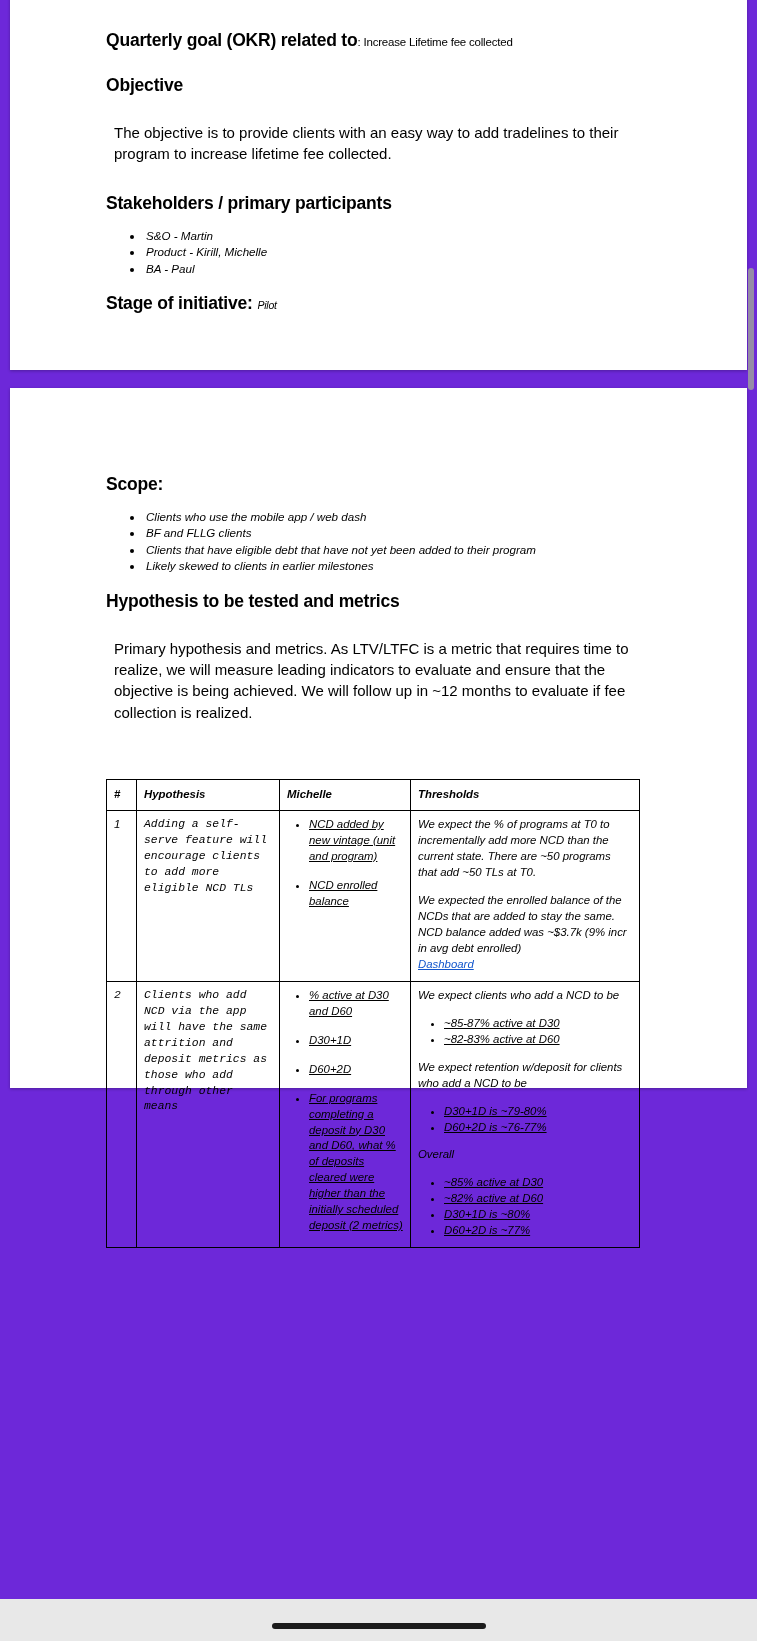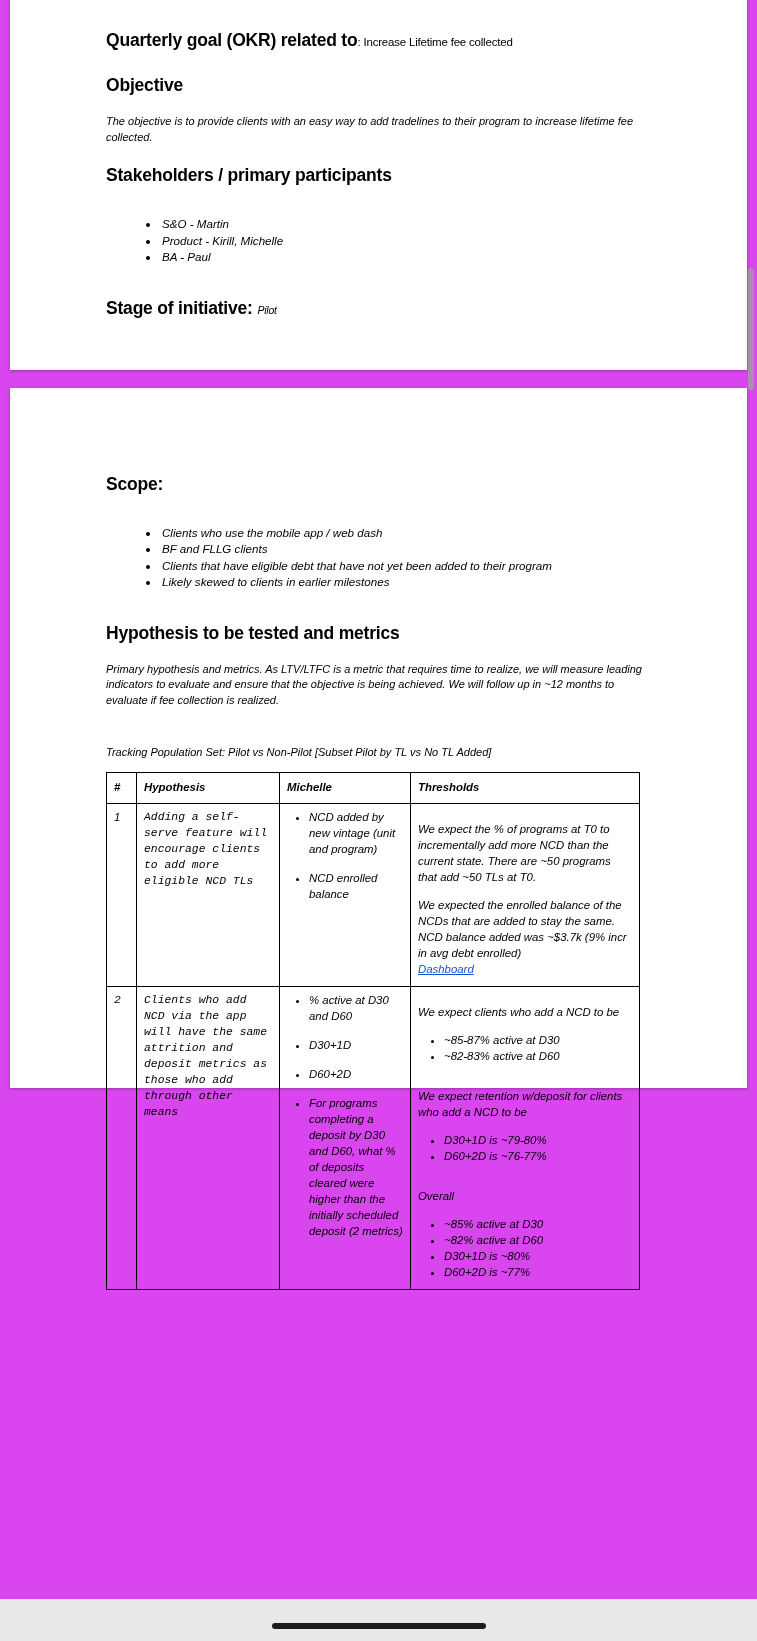--- a/index.html
+++ b/index.html
@@ -3,21 +3,21 @@
 <meta charset="utf-8">
 <style>
   * { box-sizing: border-box; }
   html, body { margin:0; padding:0; }
   body {
     width: 757px;
     background: #e8e8e8;
     font-family: "Liberation Sans", sans-serif;
     -webkit-font-smoothing: antialiased;
   }
-  .viewer { position: relative; width: 757px; min-height: 1641px; background: #d946ef; overflow: hidden; }
+  .viewer { position: relative; width: 757px; min-height: 1641px; background: #6d28d9; overflow: hidden; }
 
   
   .page {
     position: relative;
     background: #ffffff;
     margin: 0 10px;
     box-shadow: 0 1px 3px rgba(0,0,0,0.28);
   }
   .page-1 { height: 620px; margin-top: -250px; padding-top: 250px; }
   .page-gap { height: 18px; }
@@ -28,28 +28,27 @@
   h2.sec {
     font-size: 17.5px;
     font-weight: bold;
     margin: 0;
     letter-spacing: -0.2px;
     font-family: "Liberation Sans", sans-serif;
   }
   .sec-inline { font-size: 11.5px; font-weight: normal; }
   .sec-inline-i { font-size: 10.5px; font-weight: normal; font-style: italic; }
   p.body {
-    font-size: 11px;
-    font-style: italic;
+    font-size: 15px;
     line-height: 1.42;
-    margin: 0;
+    margin: 8px;
     color: #000;
   }
   ul.bul {
-    margin: 16px; padding: 0 0 0 38px;
+    margin: 0; padding: 0 0 0 38px;
     list-style: disc;
   }
   ul.bul li {
     font-size: 11.6px;
     font-style: italic;
     line-height: 1.42;
     margin: 0;
     padding-left: 2px;
   }
   .sp12 { height: 12px; }
@@ -81,25 +80,25 @@
   }
   .col-num { width: 30px; }
   .col-hyp { width: 143px; }
   .col-met { width: 131px; }
   .col-thr { width: 229px; }
   td.numcell { padding-left: 8px; font-style: italic; }
   .cell-pad-top { padding-top: 28px; font-family: Liberation Mono, monospace; }
   .hyp ul {
     margin: 0; padding-left: 22px; list-style: disc;
   }
-  .hyp ul li { margin-bottom: 13px; }
+  .hyp ul li { margin-bottom: 13px; text-decoration: underline; }
   .hyp ul li:last-child { margin-bottom: 0; }
   .hyp ul.tight li { margin-bottom: 0; }
   .hyp ul.tight { padding-left: 26px; }
-  .hyp p { margin: 12px 0 12px 0; }
+  .hyp p { margin: 0 0 12px 0; }
   .hyp p:last-child { margin-bottom: 0; }
   .dash-link { color: #1155cc; text-decoration: underline; font-style: italic; }
 
   
   .vscroll {
     position: absolute;
     right: 3px; top: 268px;
     width: 6px; height: 122px;
     background: #9e9e9e;
     border-radius: 3px;
@@ -164,21 +163,20 @@
         <li>Clients that have eligible debt that have not yet been added to their program</li>
         <li>Likely skewed to clients in earlier milestones</li>
       </ul>
 
       <div class="sp16"></div>
       <h2 class="sec">Hypothesis to be tested and metrics</h2>
       <div class="sp18"></div>
       <p class="body">Primary hypothesis and metrics. As LTV/LTFC is a metric that requires time to realize, we will measure leading indicators to evaluate and ensure that the objective is being achieved. We will follow up in ~12 months to evaluate if fee collection is realized.</p>
       <div class="sp18"></div>
       <div class="sp18"></div>
-      <p class="body">Tracking Population Set: Pilot vs Non-Pilot [Subset Pilot by TL vs No TL Added]</p>
       <div class="sp12"></div>
 
       <table class="hyp">
         <thead>
           <tr>
             <th class="col-num">#</th>
             <th class="col-hyp">Hypothesis</th>
             <th class="col-met">Michelle</th>
             <th class="col-thr">Thresholds</th>
           </tr>

